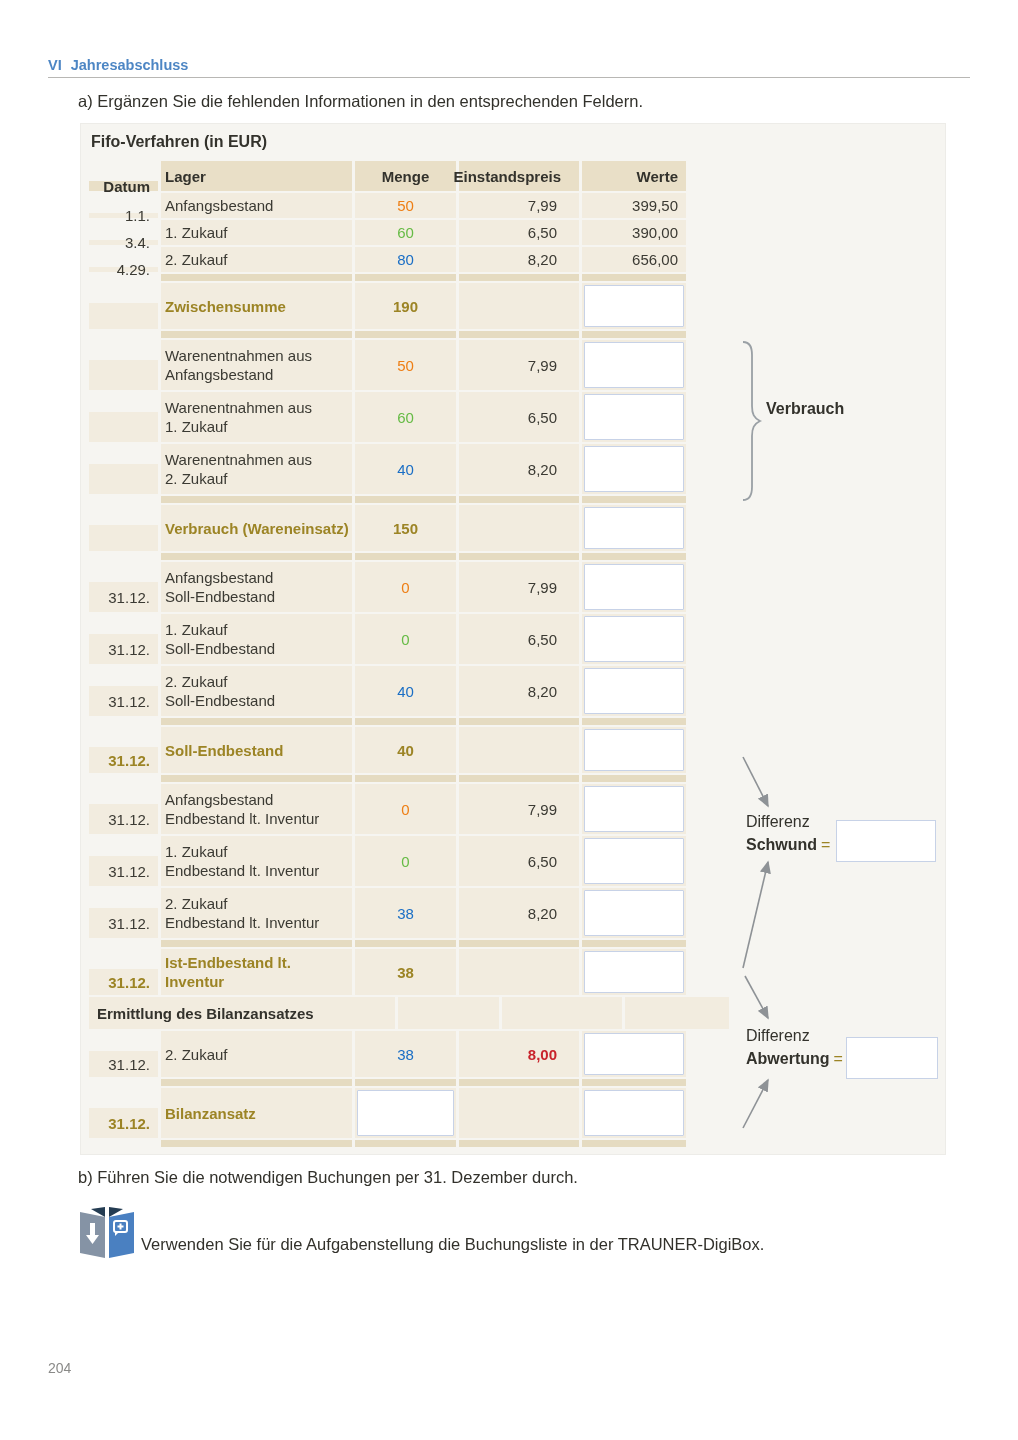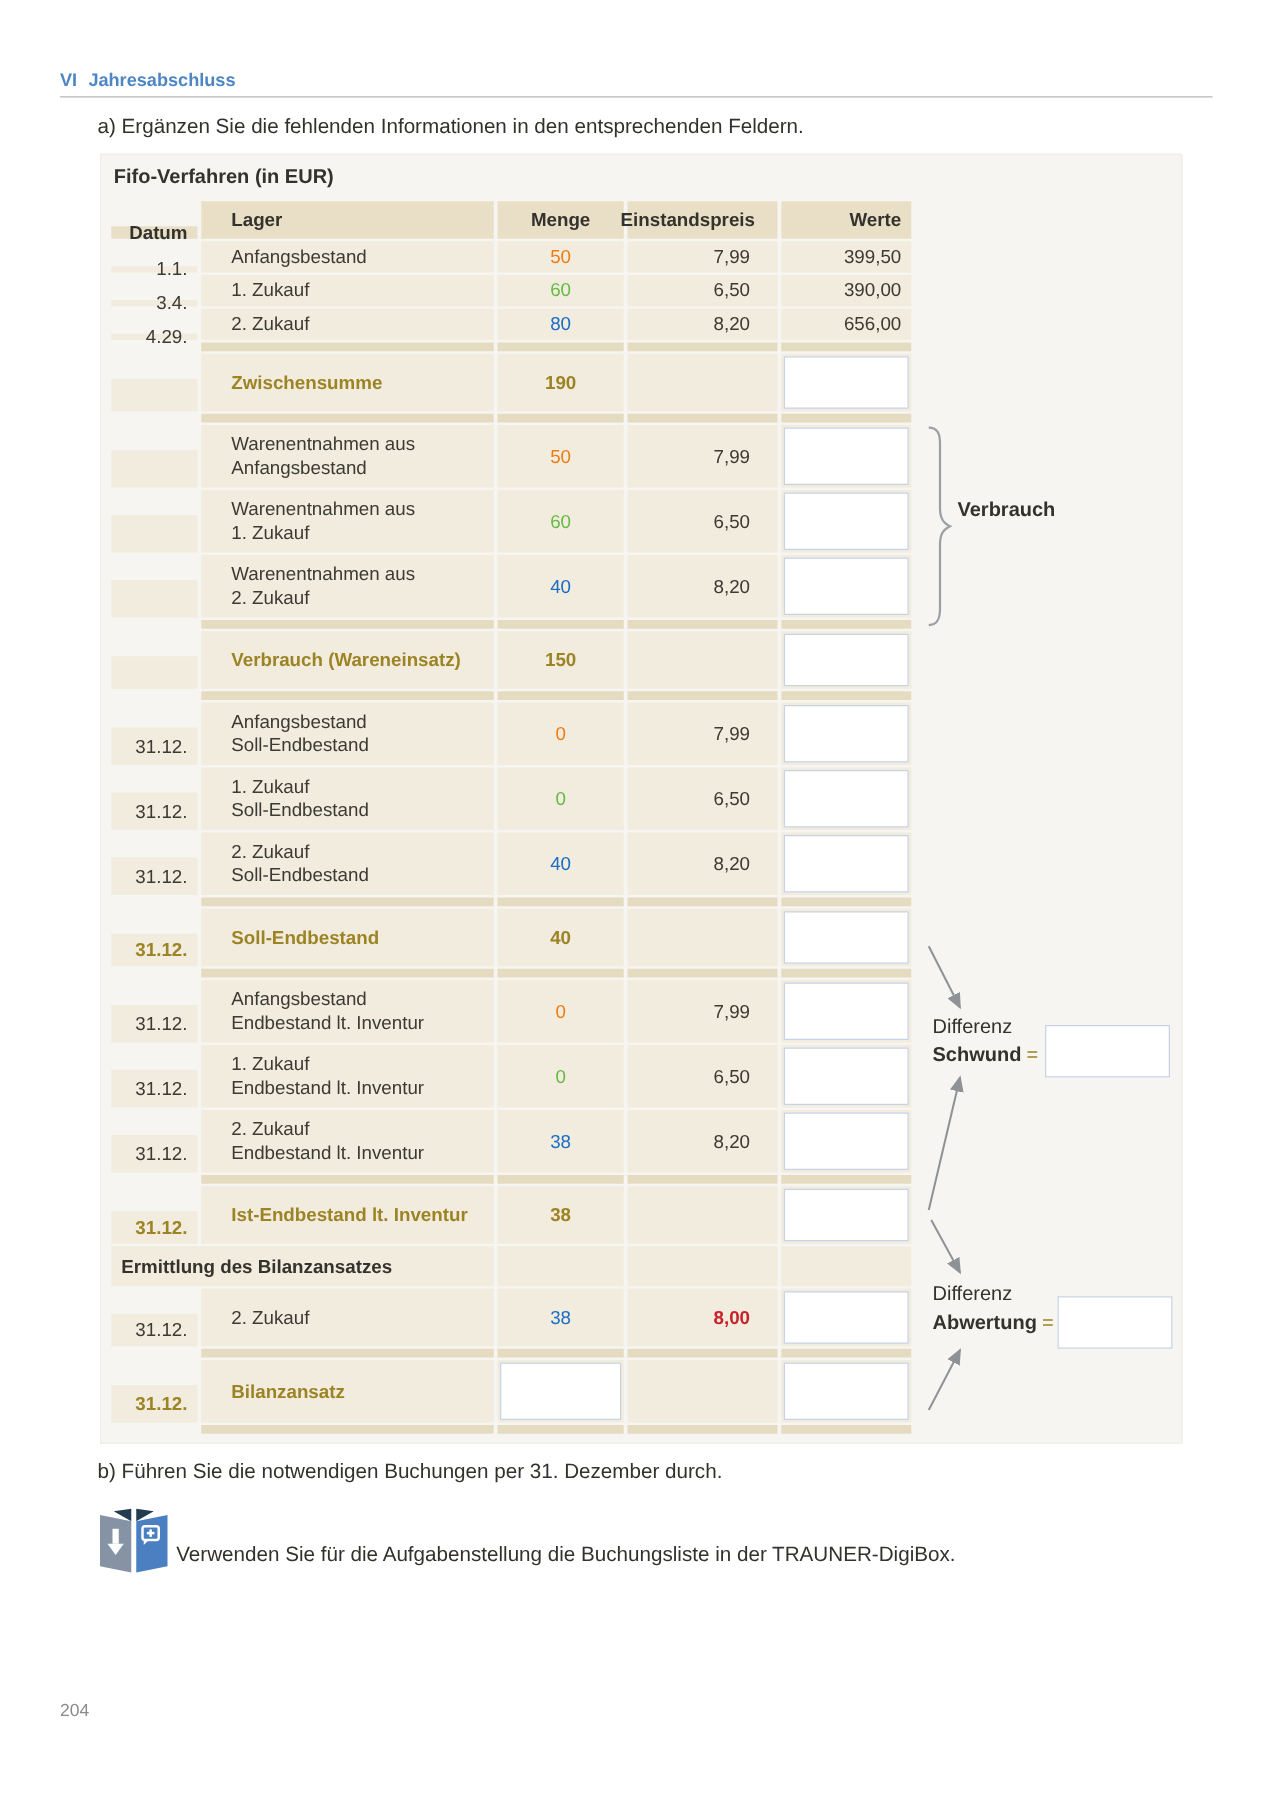--- a/index.html
+++ b/index.html
@@ -17,21 +17,21 @@
   
   .panel{position:absolute;left:80px;top:123px;width:866px;height:1032px;background:#f6f5f1;border:1px solid #edece8;box-sizing:border-box;}
   .panel-title{position:absolute;left:10px;top:9px;font-size:16px;font-weight:bold;color:#33322c;}
 
   
   .tbl{position:absolute;left:8px;top:37px;width:655px;}
   .row{display:flex;margin-bottom:2px;}
   .cell{background:#f2ecdf;position:relative;display:flex;align-items:center;box-sizing:border-box;font-size:15px;}
   .cell + .cell{margin-left:3px;}
   .col0{width:69px;justify-content:flex-end;padding-right:8px;margin-top:20px;}
-  .col1{width:234px;padding-left:24px;}
+  .col1{width:191px;padding-left:4px;}
   .col2{width:101px;justify-content:center;}
   .col3{width:120px;justify-content:flex-end;padding-right:22px;}
   .col4{width:104px;justify-content:flex-end;padding-right:8px;}
   .colmerge{width:306px;padding-left:8px;font-weight:bold;color:#33322c;}
 
   .r-header{height:30px;}
   .r-header .cell{background:#e9dfc7;font-weight:bold;color:#33322c;}
   .r-header .col3{padding-right:18px;}
   .r-header .col4{}
   .r-plain{height:25px;}

